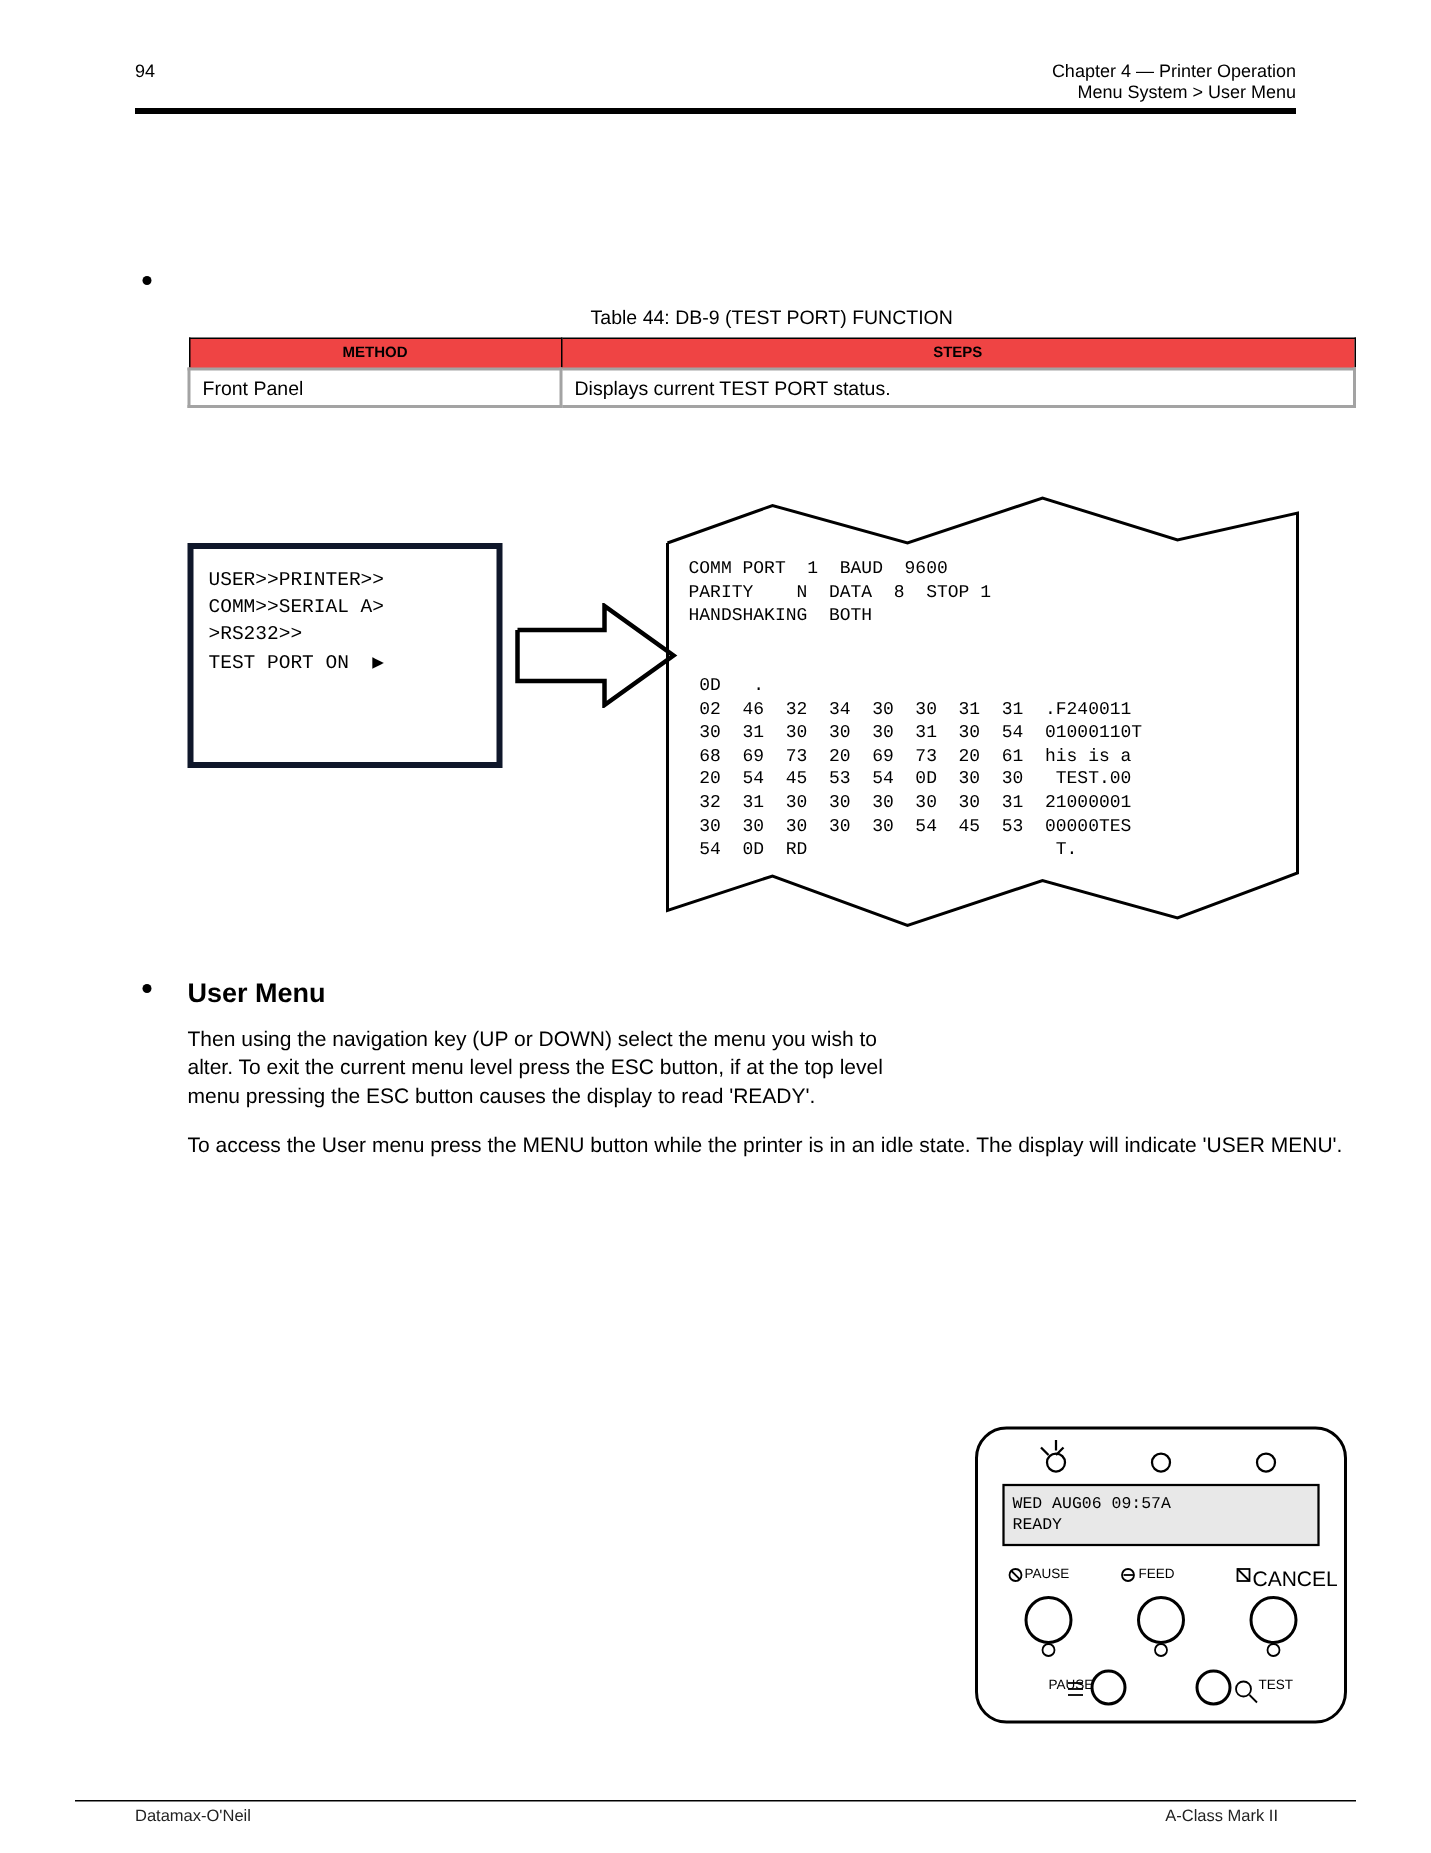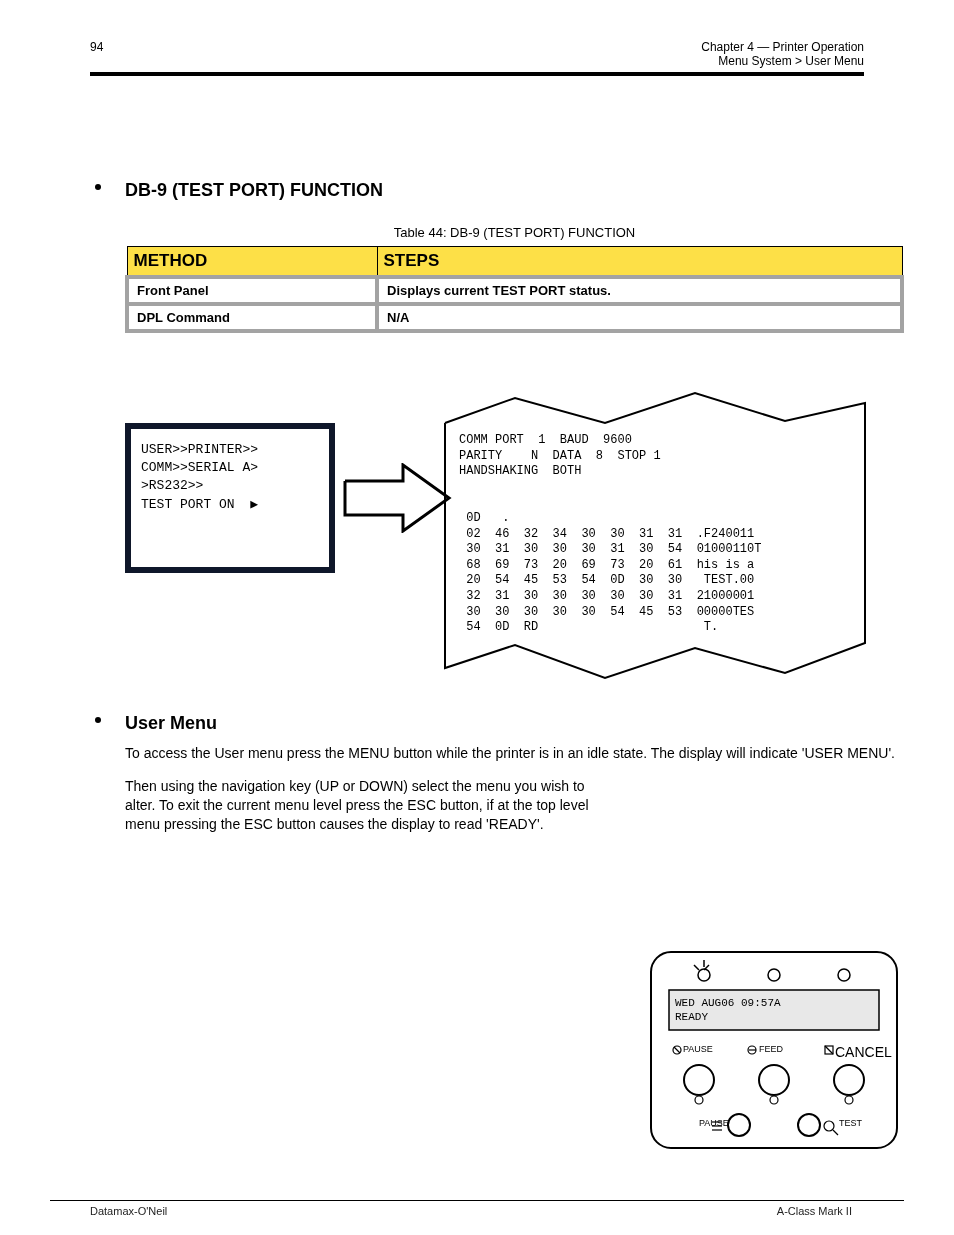--- a/index.html
+++ b/index.html
@@ -79,49 +79,48 @@
   .tbl-caption {
     text-align: center;
     font-size: 13px;
     margin-bottom: 6px;
   }
   table.cmd {
     width: 100%;
     border-collapse: collapse;
   }
   table.cmd th {
-    background: #fde047;
-    font-size: 17px;
-    text-align: left;
+    background: #ef4444;
+    font-size: 10px;
+    text-align: center;
     padding: 4px 6px;
     border: 1px solid #000;
   }
   table.cmd td {
     font-size: 13px;
     padding: 4px 8px;
-    border: 4px solid #a3a3a3;
-    font-weight: bold;
+    border: 2px solid #a3a3a3;
   }
   table.cmd td.method {
     width: 230px;
   }
 
   .figure-area {
     position: relative;
     height: 320px;
     margin-top: 60px;
     margin-left: 30px;
   }
   .lcd-box {
     position: absolute;
     left: 0;
     top: 30px;
     width: 210px;
     height: 150px;
-    border: 6px solid #0f172a;
+    border: 4px solid #0f172a;
     padding: 12px 10px;
     box-sizing: border-box;
     font-family: "Courier New", monospace;
     font-size: 13px;
     line-height: 1.4;
     white-space: pre-wrap;
     text-align: left;
   }
   .arrow-wrap {
     position: absolute;
@@ -180,39 +179,34 @@
       <div>Chapter 4 — Printer Operation</div>
       <div>Menu System &gt; User Menu</div>
     </div>
     <div class="hdr-rule"></div>
   </div>
 
   <div class="content">
 
     <div class="sect-head">
       <span class="bullet-dot"></span>
-      <div class="sect-title">DB-9 (TEST PORT) FUNCTION</div>
     </div>
 
     <div style="margin-left:30px;">
       <div class="tbl-caption">Table 44:  DB-9 (TEST PORT) FUNCTION</div>
       <table class="cmd">
         <tbody>
             <tr>
           <th>METHOD</th>
           <th>STEPS</th>
         </tr>
         <tr>
           <td class="method">Front Panel</td>
           <td>Displays current TEST PORT status.</td>
         </tr>
-        <tr>
-          <td class="method">DPL Command</td>
-          <td>N/A</td>
-        </tr>
       </tbody>
         </table>
     </div>
 
     <div class="figure-area">
       <div class="lcd-box">USER&gt;&gt;PRINTER&gt;&gt;
 COMM&gt;&gt;SERIAL A&gt;
 &gt;RS232&gt;&gt;
 TEST PORT ON  ▶</div>
 
@@ -239,22 +233,22 @@
  20  54  45  53  54  0D  30  30   TEST.00
  32  31  30  30  30  30  30  31  21000001
  30  30  30  30  30  54  45  53  00000TES
  54  0D  RD                       T.</div>
       </div>
     </div>
 
     <div class="sect-head">
       <span class="bullet-dot"></span>
       <div class="sect-title">User Menu</div>
+      <div class="body-text" style="max-width:480px;">Then using the navigation key (UP or DOWN) select the menu you wish to alter. To exit the current menu level press the ESC button, if at the top level menu pressing the ESC button causes the display to read 'READY'.</div>
       <div class="body-text">To access the User menu press the MENU button while the printer is in an idle state. The display will indicate 'USER MENU'.</div>
-      <div class="body-text" style="max-width:480px;">Then using the navigation key (UP or DOWN) select the menu you wish to alter. To exit the current menu level press the ESC button, if at the top level menu pressing the ESC button causes the display to read 'READY'.</div>
     </div>
 
   </div>
 
   <div class="user-panel">
     <svg width="250" height="200" viewBox="0 0 250 200">
 
       <rect x="2" y="2" width="246" height="196" rx="20" ry="20" fill="#fff" stroke="#000" stroke-width="2"></rect>
 
       <g stroke="#000" stroke-width="1.5" fill="none">

